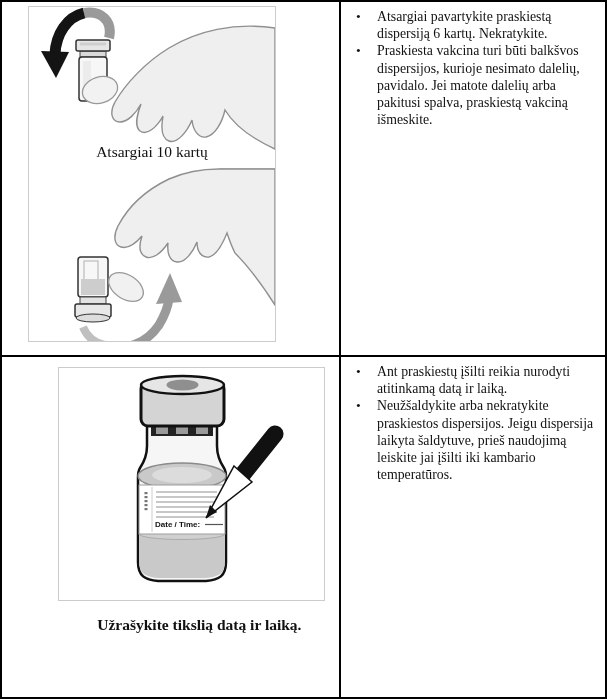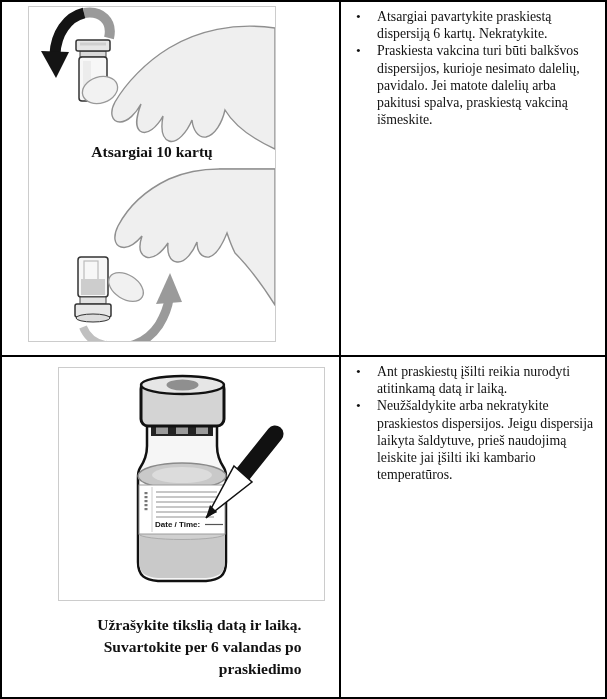--- a/index.html
+++ b/index.html
@@ -19,21 +19,21 @@
   .frame {
     border:1px solid #ccc;
     background:#fff;
     position:relative;
   }
   .frame1 { width:248px; height:336px; margin:4px 0 0 26px; }
   .frame2 { width:267px; height:234px; margin:10px 0 0 56px; }
   .caption-overlay {
     position:absolute; top:136px; left:0; width:100%;
     text-align:center;
-    font-weight:bold; font-size:15.5px;
+    font-weight:normal; font-size:15.5px;
     z-index:3;
   }
   .caption-below {
     width:262px; margin:13px auto 0;
     text-align:right;
     font-weight:bold; font-size:15.5px;
     line-height:1.42;
   }
   .cell-text { padding:6px 6px 0 13px; }
   .bullet-item { display:flex; margin-bottom:0; }
@@ -152,21 +152,20 @@
 
         <g>
           <line x1="216" y1="66" x2="184" y2="106" stroke="#111" stroke-width="17" stroke-linecap="round"></line>
           <polygon points="175,98 193,114 147,150" fill="#ffffff" stroke="#111" stroke-width="1.5"></polygon>
           <polygon points="147,150 158,144 151,137" fill="#111"></polygon>
         </g>
       </svg>
     </div>
     <div class="caption-below">
       <div>Užrašykite tikslią datą ir laiką.</div>
-      <div>Suvartokite per 6 valandas po praskiedimo</div>
     </div>
   </div>
 
   <div class="cell cell-text">
     <div class="bullet-item">
       <span class="bullet-marker">•</span>
       <span class="bullet-body">Ant praskiestų įšilti reikia nurodyti atitinkamą datą ir laiką.</span>
     </div>
     <div class="bullet-item">
       <span class="bullet-marker">•</span>

